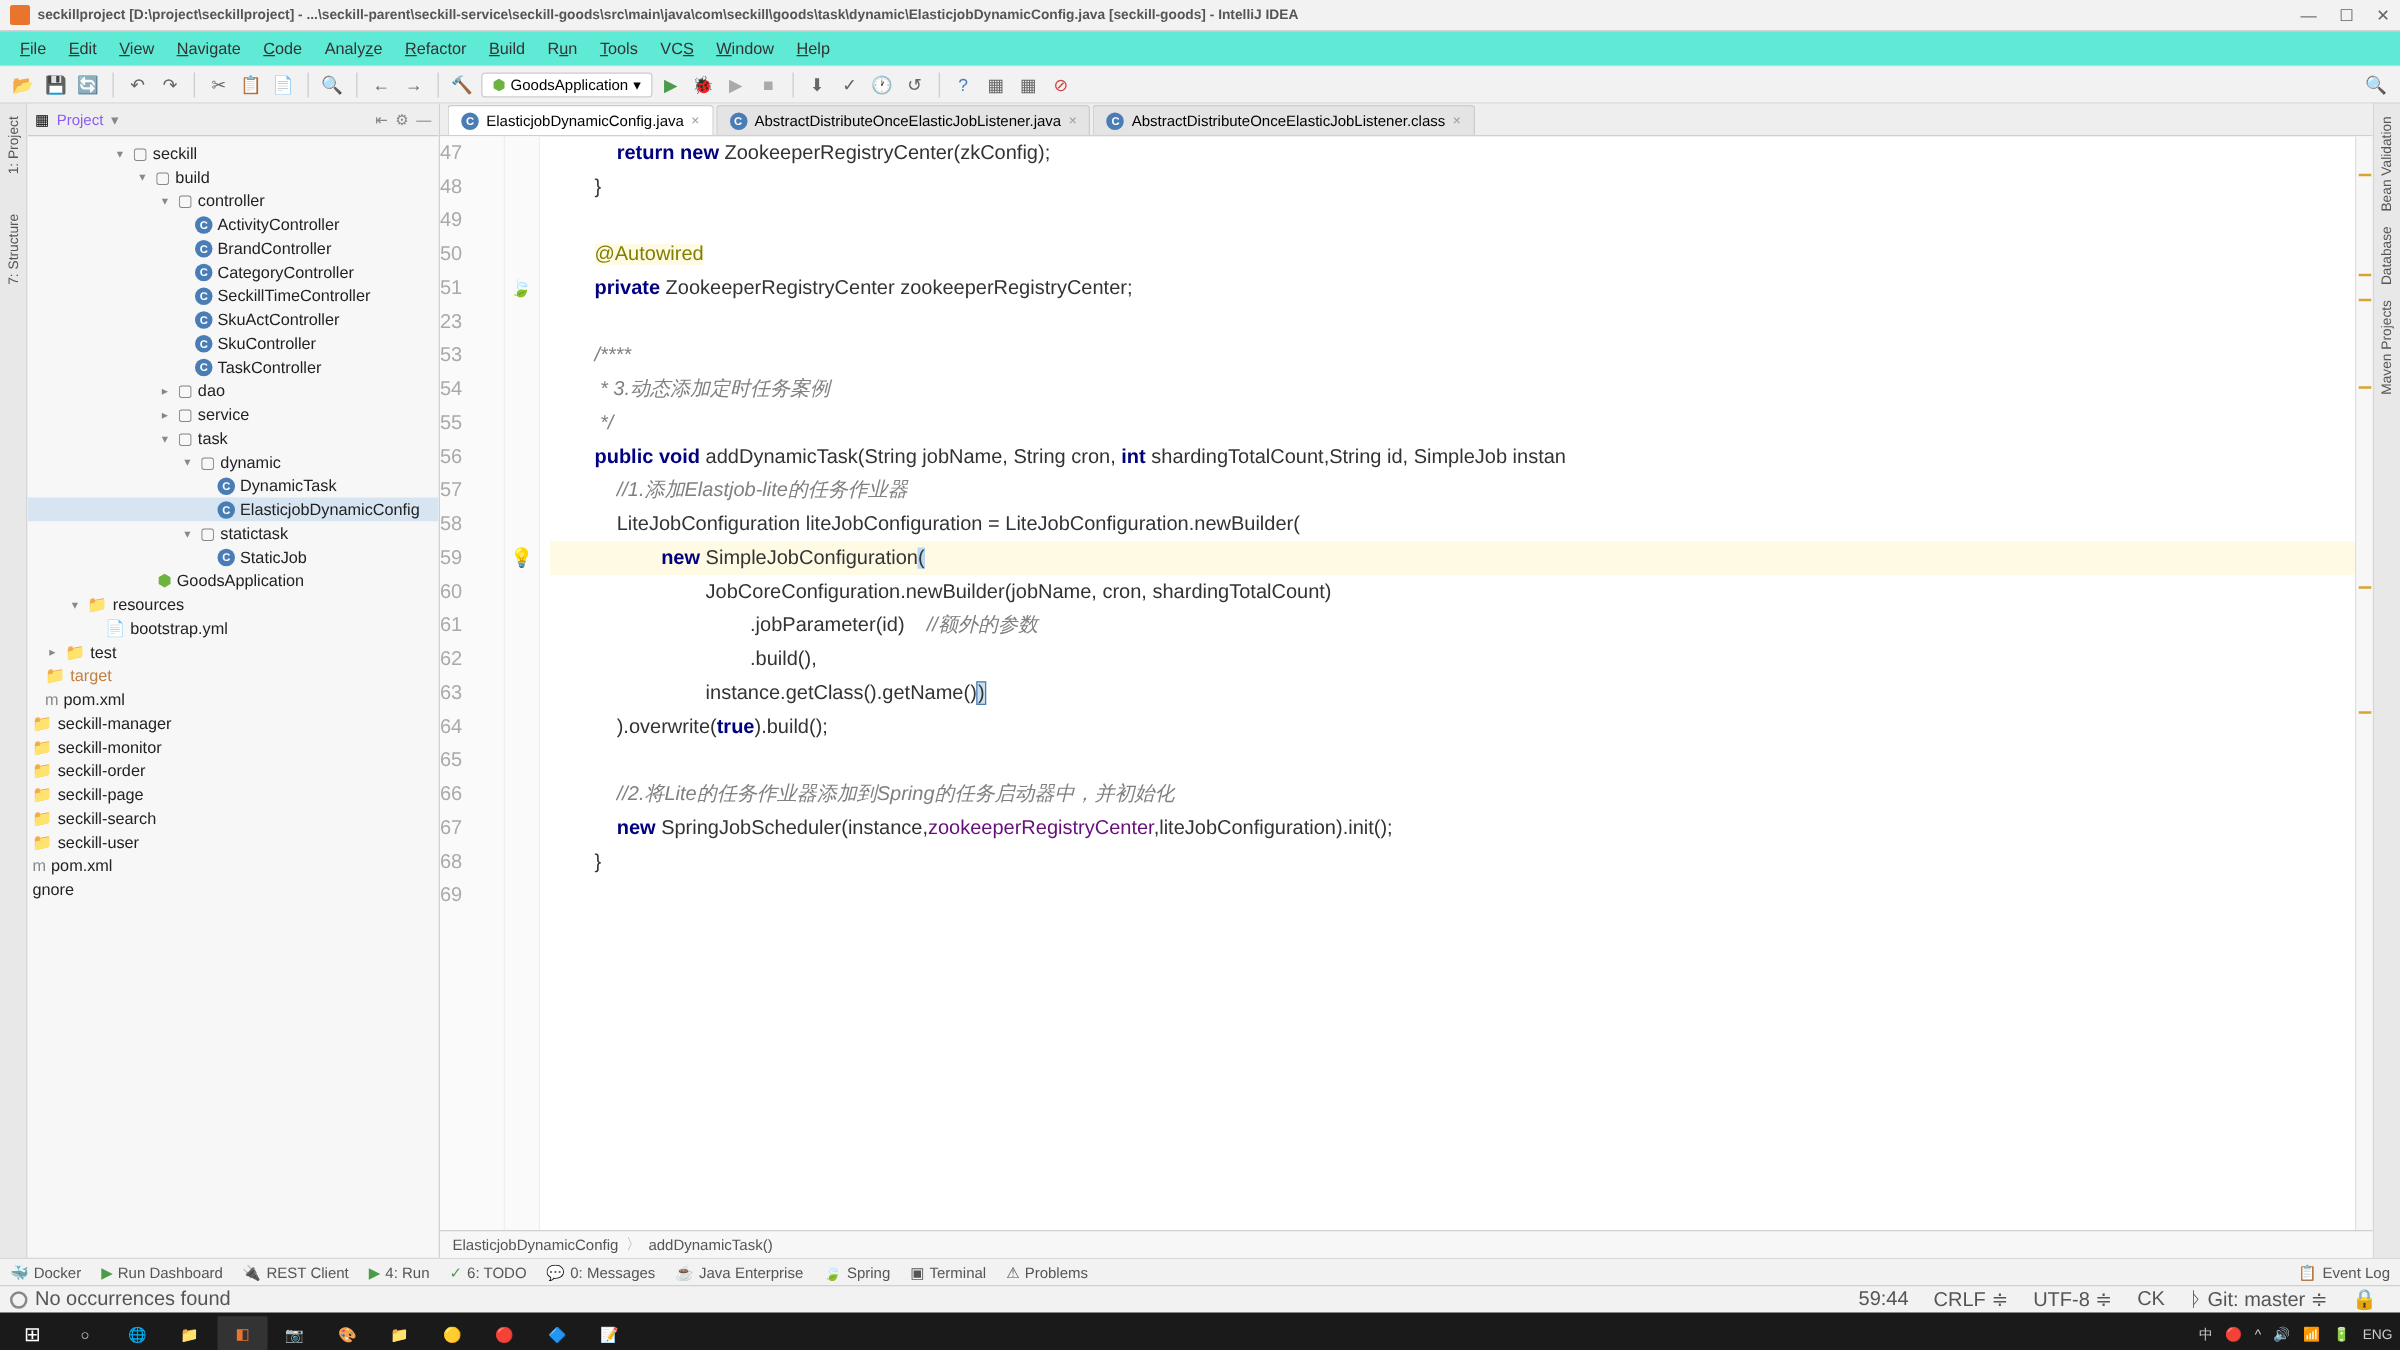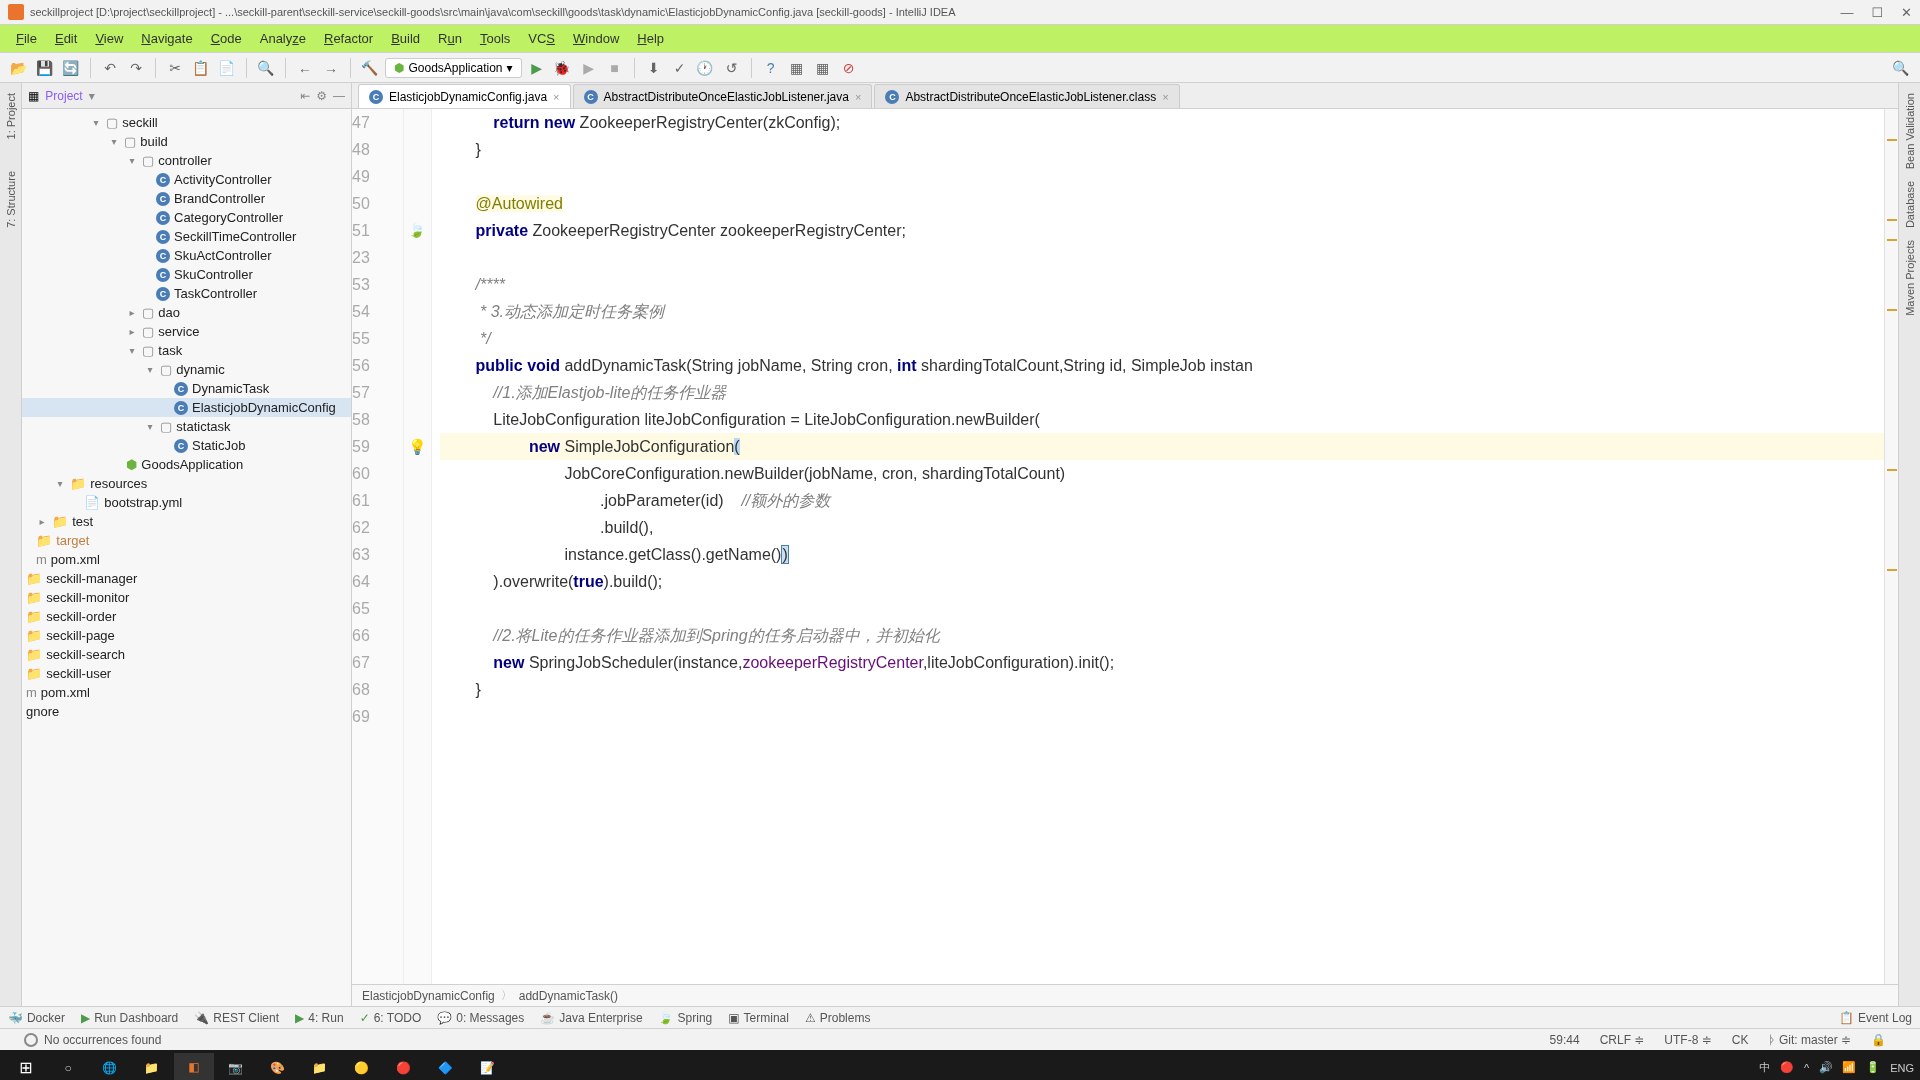--- a/index.html
+++ b/index.html
@@ -1,24 +1,24 @@
 <!DOCTYPE html>
 <html><head>
 <meta charset="utf-8">
 <style>
 * { margin: 0; padding: 0; box-sizing: border-box; font-family: "Segoe UI", Arial, sans-serif; }
 body { background: #f0f0f0; width: 1920px; height: 1080px; overflow: hidden; font-size: 12px; }
 
 .titlebar { height: 25px; background: #f2f2f2; display: flex; align-items: center; padding: 0 8px; border-bottom: 1px solid #d0d0d0; }
 .titlebar-icon { width: 16px; height: 16px; background: #e8742e; border-radius: 2px; margin-right: 6px; }
-.titlebar-text { flex: 1; font-size: 11px; color: #555; }
+.titlebar-text { flex: 1; font-size: 11px; color: #555; font-weight: bold; }
 .win-controls { display: flex; gap: 18px; color: #666; font-size: 13px; }
 .win-btn { cursor: pointer; }
 
-.menubar { height: 28px; background: #bef264; display: flex; align-items: center; padding: 0 8px; border-bottom: 1px solid #d0d0d0; gap: 2px; }
+.menubar { height: 28px; background: #5eead4; display: flex; align-items: center; padding: 0 8px; border-bottom: 1px solid #d0d0d0; gap: 2px; }
 .menu-item { padding: 4px 8px; color: #333; font-size: 13px; cursor: pointer; }
 .menu-item u { text-decoration: underline; }
 
 .toolbar { height: 30px; background: #f2f2f2; display: flex; align-items: center; padding: 0 8px; border-bottom: 1px solid #d0d0d0; gap: 4px; }
 .tb-icon { width: 22px; height: 22px; display: flex; align-items: center; justify-content: center; color: #666; font-size: 14px; cursor: pointer; }
 .tb-sep { width: 1px; height: 20px; background: #ccc; margin: 0 4px; }
 .run-config { border: 1px solid #ccc; padding: 2px 8px; border-radius: 3px; background: #fff; font-size: 12px; display: flex; align-items: center; gap: 4px; }
 .green-play { color: #4a9b4a; }
 .gray-stop { color: #aaa; }
 .toolbar .spacer { flex: 1; }
@@ -71,21 +71,21 @@
 .err-mark { position: absolute; width: 10px; height: 2px; left: 2px; }
 .warn { background: #d9a334; }
 
 .breadcrumb-bar { height: 22px; background: #f7f7f7; border-top: 1px solid #d0d0d0; display: flex; align-items: center; padding: 0 10px; font-size: 12px; color: #555; gap: 6px; }
 .bc-sep { color: #aaa; }
 
 .bottom-tools { height: 22px; background: #f2f2f2; border-top: 1px solid #d0d0d0; display: flex; align-items: center; padding: 0 8px; gap: 16px; font-size: 12px; }
 .bt-item { display: flex; align-items: center; gap: 4px; color: #555; cursor: pointer; }
 .bottom-tools .sp { flex: 1; }
 
-.statusbar { height: 22px; background: #f2f2f2; border-top: 1px solid #d0d0d0; display: flex; align-items: center; padding: 0 24px; font-size: 12px; color: #555; }
+.statusbar { height: 22px; background: #f2f2f2; border-top: 1px solid #d0d0d0; display: flex; align-items: center; padding: 0 8px; font-size: 16px; color: #555; }
 .status-icon { width: 14px; height: 14px; border-radius: 50%; border: 2px solid #888; margin-right: 6px; display: inline-block; }
 .statusbar .sp { flex: 1; }
 .status-item { padding: 0 10px; }
 
 .taskbar { height: 35px; background: #1a1a1a; display: flex; align-items: center; padding: 0 6px; gap: 2px; }
 .taskbar-item { width: 40px; height: 30px; display: flex; align-items: center; justify-content: center; cursor: pointer; }
 .taskbar-item.active { background: #333; border-bottom: 2px solid #76b9ed; }
 .win-start { color: #fff; font-size: 16px; }
 .tray { margin-left: auto; display: flex; align-items: center; gap: 10px; color: #ccc; font-size: 11px; }
 </style>

